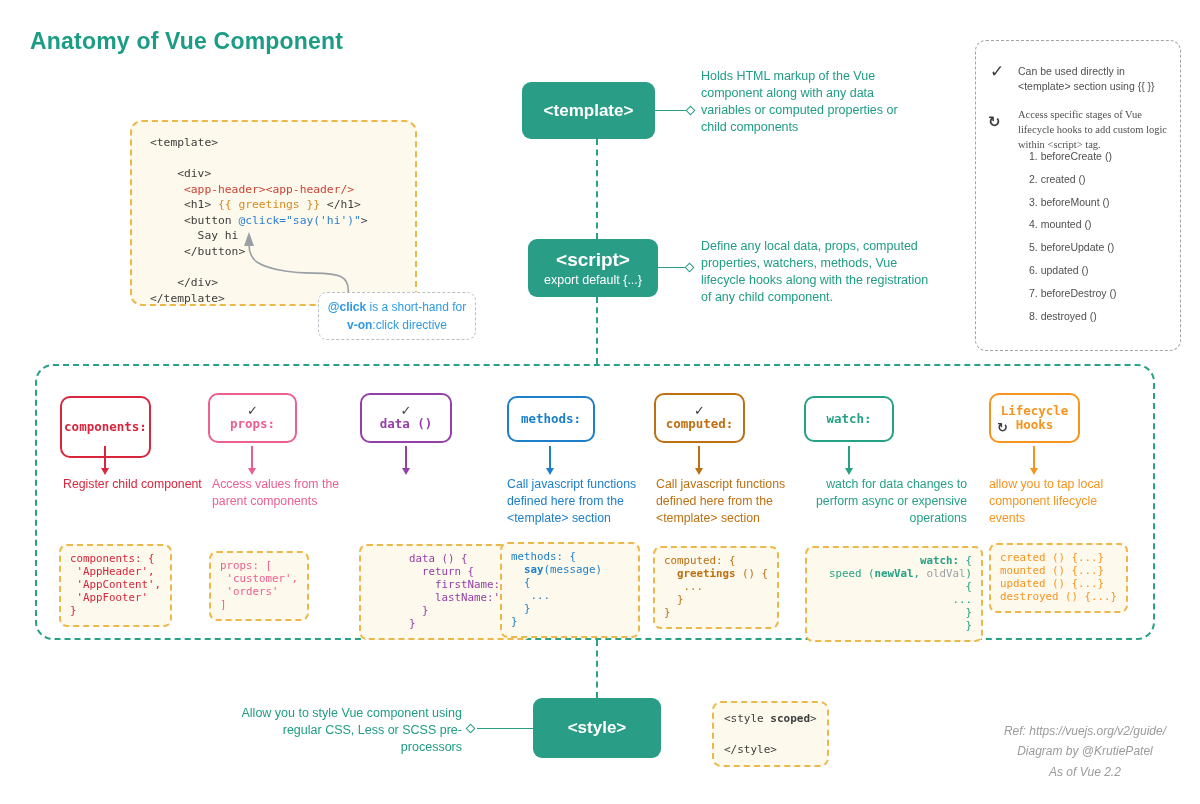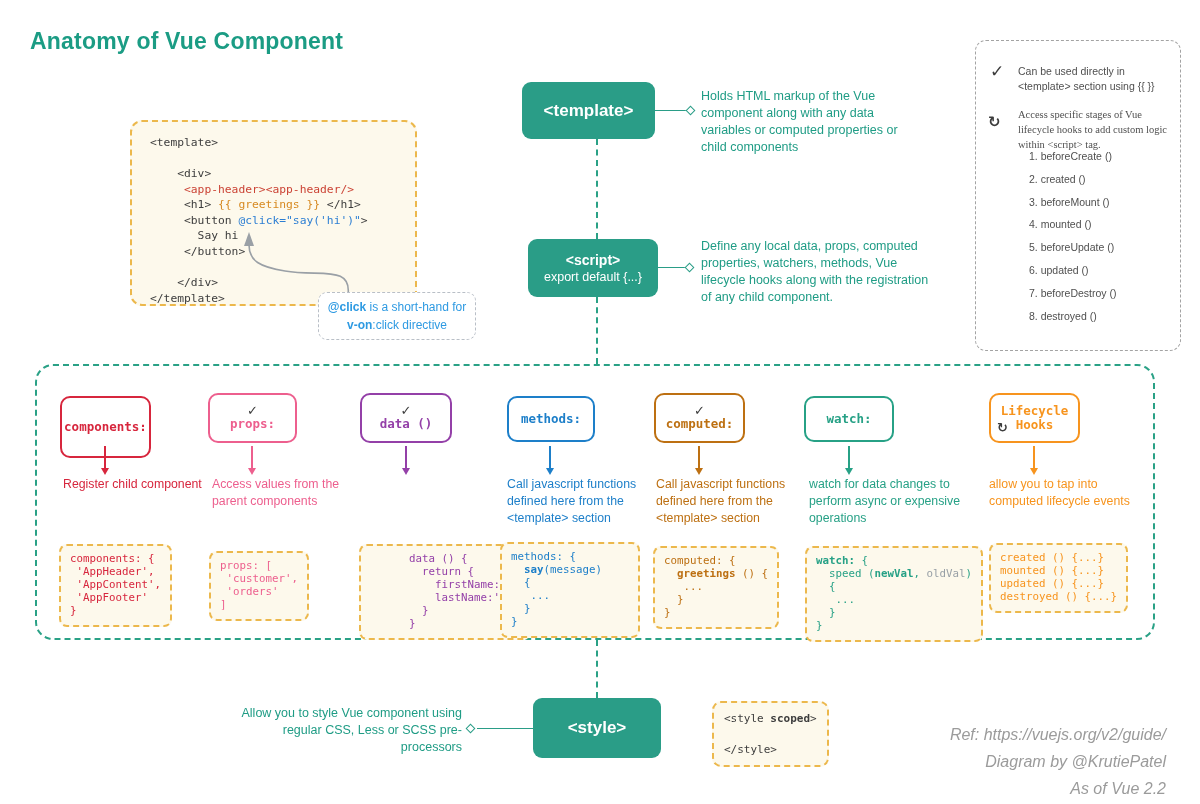--- a/index.html
+++ b/index.html
@@ -23,35 +23,35 @@
     font-size:12px; line-height:1.5; color:#2e9ae2; }
   .note-box b { font-weight:bold; }
   .note-arrow { position:absolute; left:230px; top:225px; width:130px; height:75px; }
 
   
   .gbox { position:absolute; background:#2a9d87; border-radius:9px; color:#fff;
     display:flex; flex-direction:column; align-items:center; justify-content:center; }
   .gbox .glabel { font-size:17px; font-weight:bold; }
   .tbox { left:522px; top:82px; width:133px; height:57px; }
   .scbox { left:528px; top:239px; width:130px; height:58px; }
-  .scbox .glabel { font-size:14px; }
+  .scbox .glabel { font-size:19px; }
   .scbox .gsub { font-size:12.5px; margin-top:2px; }
   .stbox { left:533px; top:698px; width:128px; height:60px; }
 
   .hline { position:absolute; height:0; border-top:1.5px solid #2a9d87; }
   .hl-t { left:655px; top:110px; width:33px; }
   .hl-s { left:658px; top:267px; width:29px; }
   .hl-st { left:477px; top:728px; width:56px; }
   .dia { position:absolute; width:7px; height:7px; border:1.5px solid #2a9d87; background:#fff; transform:rotate(45deg); }
   .dia-t { left:687px; top:107px; }
   .dia-s { left:686px; top:264px; }
   .dia-st { left:467px; top:725px; }
 
   .teal-desc { position:absolute; color:#1f9c85; font-size:12.5px; line-height:1.35; }
-  .tdesc { left:701px; top:88px; width:215px; }
+  .tdesc { left:701px; top:68px; width:215px; }
   .sdesc { left:701px; top:238px; width:228px; }
   .stdesc { left:240px; top:705px; width:222px; text-align:right; }
 
   .vdash { position:absolute; width:0; border-left:2px dashed #2aa186; }
   .vd1 { left:596px; top:139px; height:100px; }
   .vd2 { left:596px; top:297px; height:67px; }
   .vd3 { left:596px; top:640px; height:58px; }
 
   
   .legend { position:absolute; left:975px; top:40px; width:206px; height:311px;
@@ -109,28 +109,28 @@
   .sn4 { left:463px; top:176px; min-width:140px; }
   .sn5 { left:616px; top:180px; min-width:125px; }
   .sn6 { left:768px; top:180px; }
   .sn7 { left:952px; top:177px; }
 
   .cc1 { color:#d7263d; } .hb1 { border-color:#d7263d; }
   .cc2 { color:#ed5f8e; } .hb2 { border-color:#ed5f8e; }
   .cc3 { color:#9440a8; } .hb3 { border-color:#9440a8; }
   .cc4 { color:#1d7fc9; } .hb4 { border-color:#1d7fc9; }
   .cc5 { color:#bd7012; } .hb5 { border-color:#bd7012; }
-  .cc6 { color:#27a186; } .hb6 { border-color:#27a186; }
+  .cc6 { color:#27a186;text-align:right; } .hb6 { border-color:#27a186; }
   .cc7 { color:#f7941e; } .hb7 { border-color:#f7941e; }
 
   
   .style-snip { position:absolute; left:712px; top:701px; border:2px dashed #ecb84c; border-radius:9px;
     background:#fdf9ec; padding:8px 10px; font:11px/1.4 "DejaVu Sans Mono", monospace; color:#3d3d3d; white-space:pre; }
-  .attribution { position:absolute; right:34px; top:721px; text-align:right;
-    font-size:16px; line-height:1.7; font-style:italic; color:#9b9b9b; }
+  .attribution { position:absolute; right:34px; top:721px; text-align:center;
+    font-size:12px; line-height:1.7; font-style:italic; color:#9b9b9b; }
 </style>
 </head>
 <body>
 
 <div class="canvas">
 
   <h1 class="title">Anatomy of Vue Component</h1>
 
   <div class="sample-box">
     <pre><span>&lt;template&gt;
@@ -262,21 +262,21 @@
    ...
   }
 }</span></pre>
 
     <div class="hb hb7 cc7">
       <span class="hb-refresh">↻</span>
       <span class="hb-label">Lifecycle
 Hooks</span>
     </div>
     <div class="arr arr7 cc7"></div>
-    <p class="desc d7 cc7">allow you to tap into computed lifecycle events</p>
+    <p class="desc d7 cc7">allow you to tap local component lifecycle events</p>
     <pre class="snip sn7 cc7"><span>created () {...}
 mounted () {...}
 updated () {...}
 destroyed () {...}</span></pre>
 
   </div>
 
   <div class="vdash vd3"></div>
 
   <p class="teal-desc stdesc">Allow you to style Vue component using regular CSS, Less or SCSS pre-processors</p>

